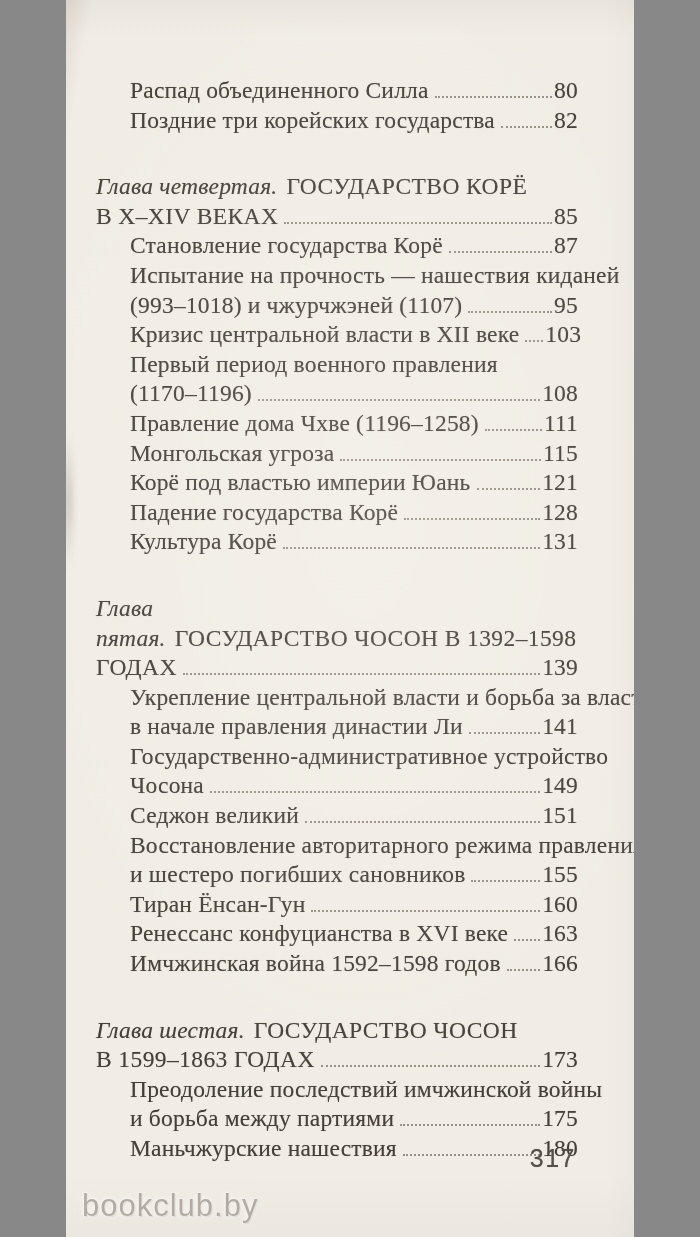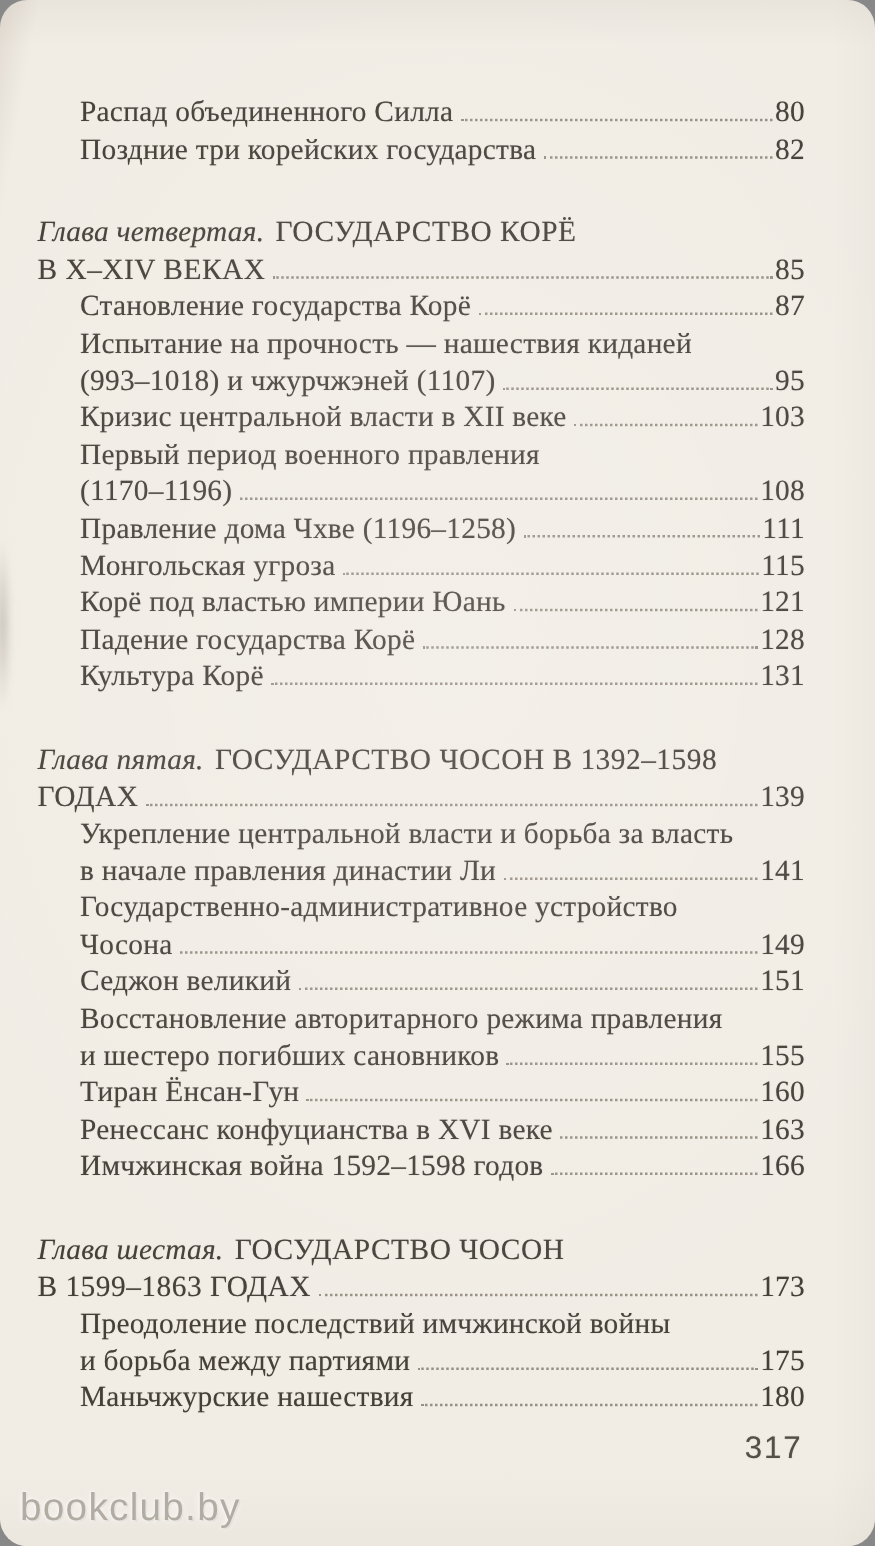--- a/index.html
+++ b/index.html
@@ -5,27 +5,26 @@
   :root{
     --paper:#f1ede5;
     --ink:#453f38;
     --dots:#877f74;
     --watermark:#b2aca3;
     --folio:#544f48;
   }
   html,body{margin:0;padding:0;background:#888;}
   .photo{
     position:relative;
-    width:700px;height:1237px;
+    width:568px;height:1237px;
     margin:0 auto;
     background:var(--paper);
     overflow:hidden;
     font-family:"Liberation Serif","DejaVu Serif",serif;
     color:var(--ink);
-    border-radius:22px;
   }
   
   .photo::before{
     content:'';
     position:absolute;inset:0;z-index:3;pointer-events:none;
     background:
       linear-gradient(100deg, rgba(150,130,118,0.18) 0%, rgba(0,0,0,0) 3.5%),
       linear-gradient(to bottom, rgba(185,175,164,0.14) 0%, rgba(0,0,0,0) 3%),
       linear-gradient(to top, rgba(185,175,164,0.10) 0%, rgba(0,0,0,0) 5%),
       linear-gradient(to left, rgba(196,188,175,0.10) 0%, rgba(0,0,0,0) 5%),

